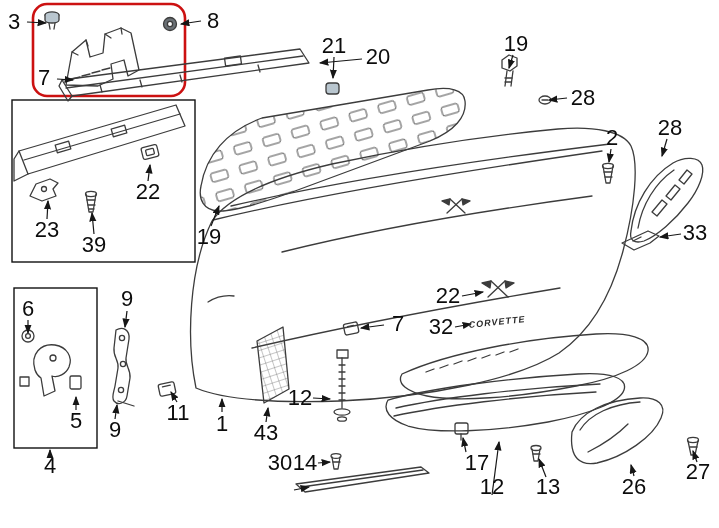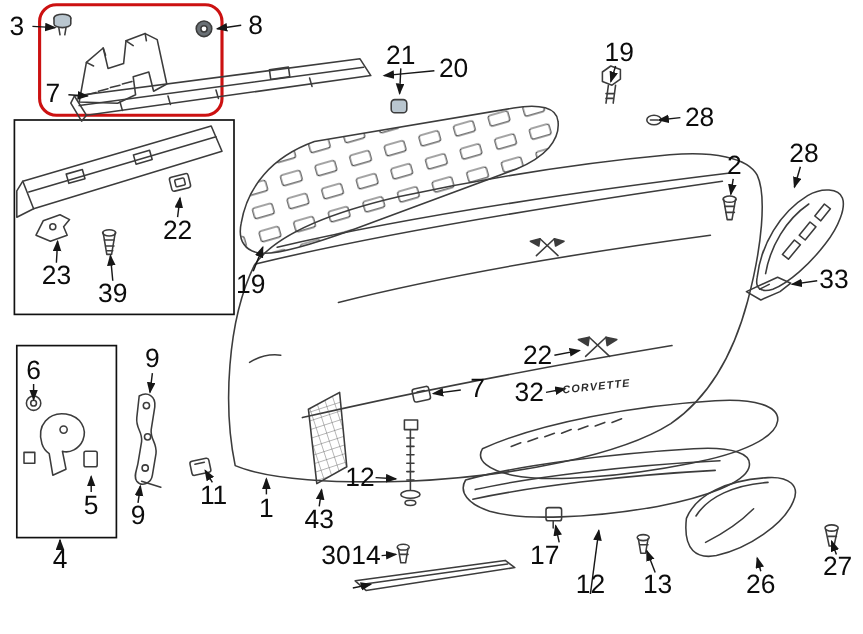--- a/index.html
+++ b/index.html
@@ -284,21 +284,21 @@
   <div class="co" style="left:44px;top:78px">7</div>
   <div class="co" style="left:213px;top:21px">8</div>
   <div class="co" style="left:115px;top:430px">9</div>
   <div class="co" style="left:127px;top:299px">9</div>
   <div class="co" style="left:178px;top:413px">11</div>
   <div class="co" style="left:492px;top:487px">12</div>
   <div class="co" style="left:548px;top:487px">13</div>
   <div class="co" style="left:305px;top:463px">14</div>
   <div class="co" style="left:398px;top:324px">7</div>
   <div class="co" style="left:300px;top:398px">12</div>
-  <div class="co" style="left:454px;top:463px">17</div>
+  <div class="co" style="left:477px;top:463px">17</div>
   <div class="co" style="left:209px;top:237px">19</div>
   <div class="co" style="left:516px;top:44px">19</div>
   <div class="co" style="left:378px;top:57px">20</div>
   <div class="co" style="left:334px;top:46px">21</div>
   <div class="co" style="left:148px;top:192px">22</div>
   <div class="co" style="left:47px;top:230px">23</div>
   <div class="co" style="left:94px;top:245px">39</div>
   <div class="co" style="left:670px;top:128px">28</div>
   <div class="co" style="left:634px;top:487px">26</div>
   <div class="co" style="left:698px;top:472px">27</div>

